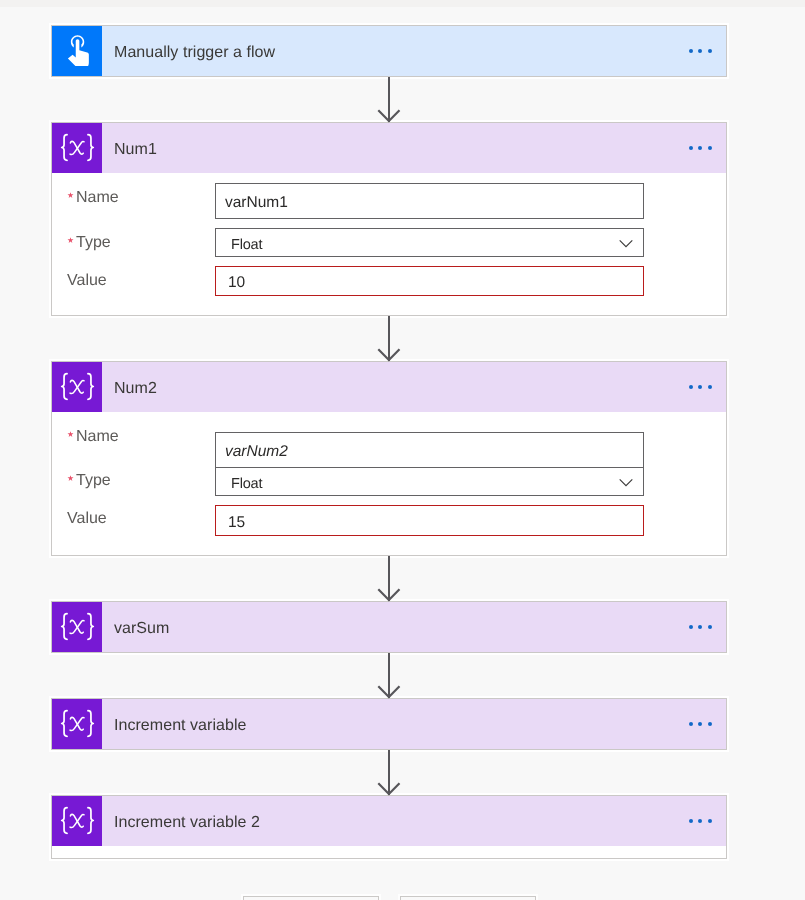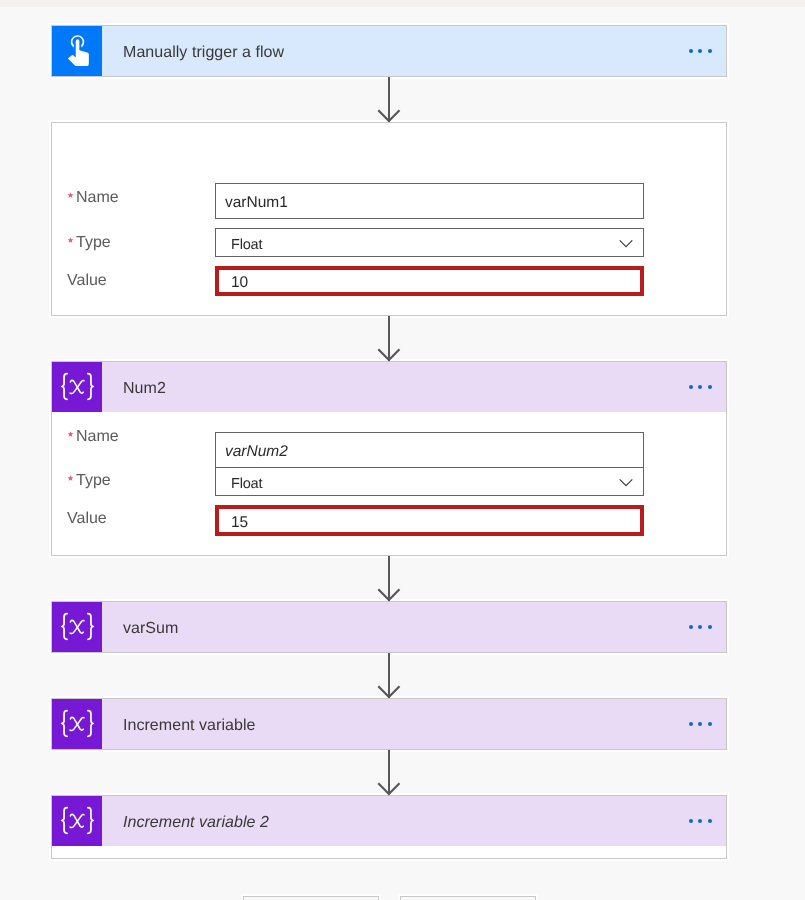--- a/index.html
+++ b/index.html
@@ -25,21 +25,21 @@
   .card-header{
     position:relative;height:50px;display:flex;align-items:center;
   }
   .card-header .icon-box{
     width:50px;height:50px;flex:0 0 50px;
     display:flex;align-items:center;justify-content:center;position:relative;
   }
   .trigger .icon-box svg{position:absolute;left:11px;top:6px;}
   .card-header .title{
     font-size:16px;color:#3a3937;letter-spacing:0.003em;
-    padding-left:21px;white-space:nowrap;
+    padding-left:12px;white-space:nowrap;
     position:relative;top:2px;
   }
   .card-header .menu{
     position:absolute;left:633px;top:17px;
     display:flex;align-items:center;gap:5.3px;
     width:32px;height:16px;padding-left:4px;box-sizing:border-box;
   }
   .card-header .menu i{
     display:block;width:4px;height:4px;border-radius:50%;background:#1268c8;
   }
@@ -57,21 +57,21 @@
   }
   .form-label.nostar{left:15px;}
   .form-label .req{display:inline-block;position:relative;top:-3px;padding-right:2px;padding-left:2px;line-height:0;}
   .fld{
     position:absolute;box-sizing:border-box;background:#fff;
     border:1px solid #636264;
     left:163px;width:429px;
     font-size:15.5px;color:#2b2a29;
     display:flex;align-items:center;
   }
-  .fld.light{border:4px solid #b91c1c;text-align:right;}
+  .fld.light{border:1px solid #b91c1c;text-align:right;}
   .fld .val{padding-left:9px;position:relative;top:2px;}
   .fld.num .val{padding-left:12px;}
   .fld.sel .val{padding-left:15px;top:2px;font-size:14.5px;letter-spacing:-0.2px;}
   .fld .caret{position:absolute;right:10px;top:50%;transform:translateY(-50%);display:flex;margin-top:1px;}
 
   
   .arrow{position:absolute;width:2px;}
   .arrow .stem{position:absolute;left:0;top:0;width:2px;background:#57565a;}
   .arrow .head{position:absolute;left:-11px;}
 
@@ -100,20 +100,40 @@
       <div class="title">Manually trigger a flow</div>
       <div class="menu" title="">
         <i></i>
           <i></i>
           <i></i>
       </div>
     </div>
   </div>
 
   <div class="card action" style="top:122px;height:194px;">
+    <div class="card-header">
+      <div class="icon-box">
+          <svg class="ic" width="43" height="30" viewBox="0 0 36 27">
+            <g fill="none" stroke="#ffffff" stroke-width="1.55" stroke-linecap="round" stroke-linejoin="round">
+              <path d="M8.6 1.5 C6.3 1.5 5.9 2.5 5.9 4.4 L5.9 10.6 C5.9 12.1 5.3 12.85 3.8 13.05 C5.3 13.25 5.9 14.0 5.9 15.5 L5.9 21.7 C5.9 23.6 6.3 24.6 8.6 24.6"></path>
+              <path d="M27.4 1.5 C29.7 1.5 30.1 2.5 30.1 4.4 L30.1 10.6 C30.1 12.1 30.7 12.85 32.2 13.05 C30.7 13.25 30.1 14.0 30.1 15.5 L30.1 21.7 C30.1 23.6 29.7 24.6 27.4 24.6"></path>
+            </g>
+            <g fill="none" stroke="#ffffff" stroke-width="1.4" stroke-linecap="round">
+              <path d="M11.6 8.9 C12.1 7.2 13.9 7.0 14.9 8.7 L20.3 18.0 C21.2 19.4 22.6 19.3 23.2 18.2"></path>
+              <path d="M11.3 19.0 C12.6 19.8 14.2 19.0 15.3 17.4 L21.6 8.5 C22.3 7.5 23.3 7.4 23.9 7.9"></path>
+            </g>
+          </svg>
+        </div>
+      <div class="title">Num1</div>
+      <div class="menu" title="">
+        <i></i>
+          <i></i>
+          <i></i>
+      </div>
+    </div>
     <div class="card-body">
       <div class="form-row">
         <div class="form-label" style="top:18px;"><span class="req"><svg width="7" height="7" viewBox="0 0 10 10">
                 <path fill="#e8516a" d="M5 0.2 L6.0 3.35 L9.3 3.35 L6.65 5.3 L7.66 8.45 L5 6.5 L2.34 8.45 L3.35 5.3 L0.7 3.35 L4.0 3.35 Z"></path>
               </svg></span><span>Name</span></div>
         <div class="fld" style="top:10px;height:36px;">
           <span class="val">varNum1</span>
         </div>
       </div>
       <div class="form-row">
@@ -229,21 +249,21 @@
         </div>
       <div class="title">Increment variable</div>
       <div class="menu" title="">
         <i></i>
           <i></i>
           <i></i>
       </div>
     </div>
   </div>
 
-  <div class="card action" style="top:795px;height:64px;font-style:italic;">
+  <div class="card action" style="top:795px;height:64px;">
     <div class="card-header">
       <div class="icon-box">
           <svg class="ic" width="43" height="30" viewBox="0 0 36 27">
             <g fill="none" stroke="#ffffff" stroke-width="1.55" stroke-linecap="round" stroke-linejoin="round">
               <path d="M8.6 1.5 C6.3 1.5 5.9 2.5 5.9 4.4 L5.9 10.6 C5.9 12.1 5.3 12.85 3.8 13.05 C5.3 13.25 5.9 14.0 5.9 15.5 L5.9 21.7 C5.9 23.6 6.3 24.6 8.6 24.6"></path>
               <path d="M27.4 1.5 C29.7 1.5 30.1 2.5 30.1 4.4 L30.1 10.6 C30.1 12.1 30.7 12.85 32.2 13.05 C30.7 13.25 30.1 14.0 30.1 15.5 L30.1 21.7 C30.1 23.6 29.7 24.6 27.4 24.6"></path>
             </g>
             <g fill="none" stroke="#ffffff" stroke-width="1.4" stroke-linecap="round">
               <path d="M11.6 8.9 C12.1 7.2 13.9 7.0 14.9 8.7 L20.3 18.0 C21.2 19.4 22.6 19.3 23.2 18.2"></path>
               <path d="M11.3 19.0 C12.6 19.8 14.2 19.0 15.3 17.4 L21.6 8.5 C22.3 7.5 23.3 7.4 23.9 7.9"></path>

